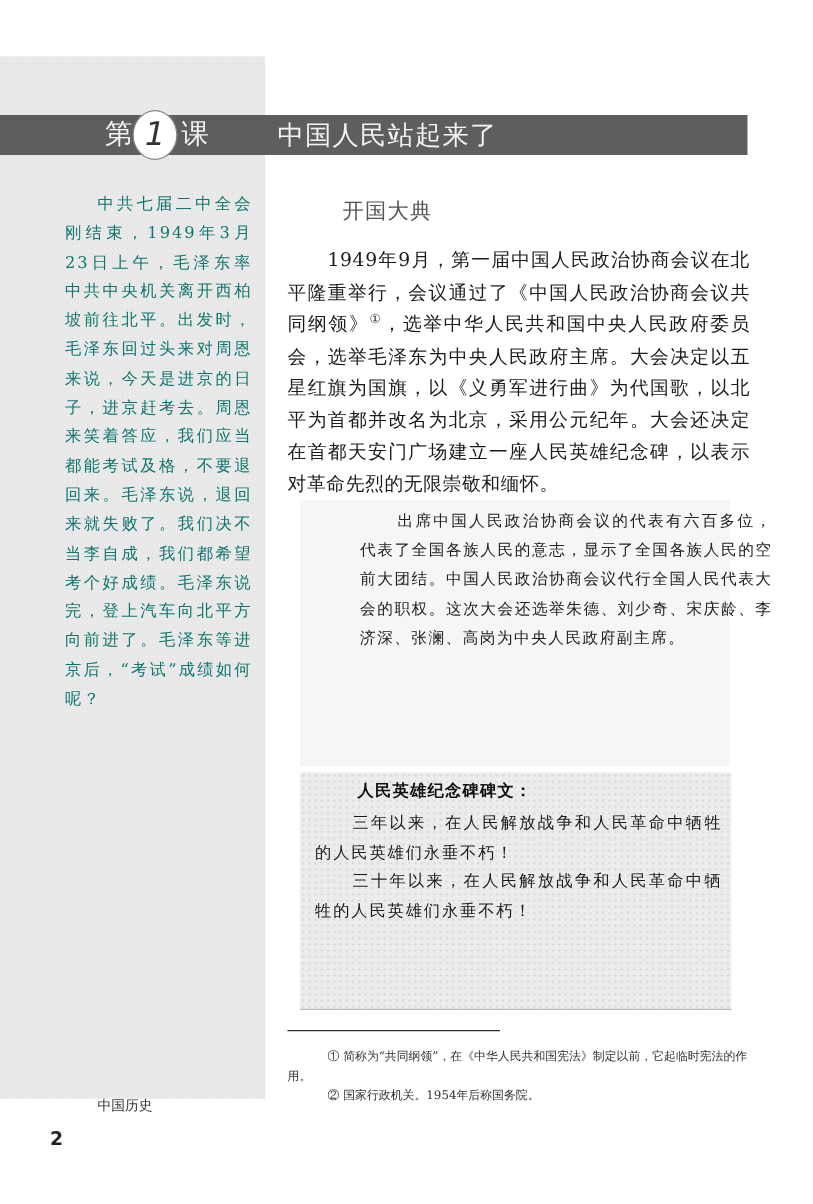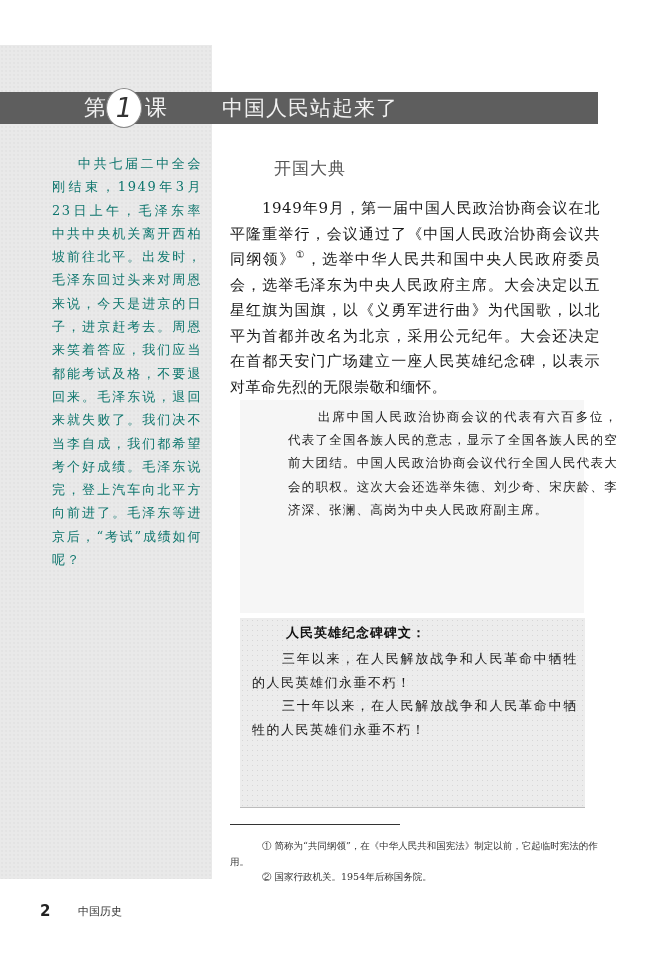--- a/index.html
+++ b/index.html
@@ -88,21 +88,21 @@
     font-size: 9.5px; line-height: 15.5px; color: #333;
   }
   .footnotes p { text-indent: 32px; }
 
   .page-number {
     position: absolute; left: 40px; top: 902px;
     font-family: "DejaVu Sans", "Liberation Sans", sans-serif;
     font-weight: bold; font-size: 15px; color: #222;
   }
   .book-title {
-    position: absolute; left: 78px; top: 904px;
+    position: absolute; left: 78px; top: 877px;
     font-size: 11px; color: #333;
   }
 </style>
 </head>
 <body>
 
 <div class="sidebar-bg"></div>
 <div class="header-bar"></div>
 <span class="lesson-prefix">第</span>
 <div class="lesson-badge">

